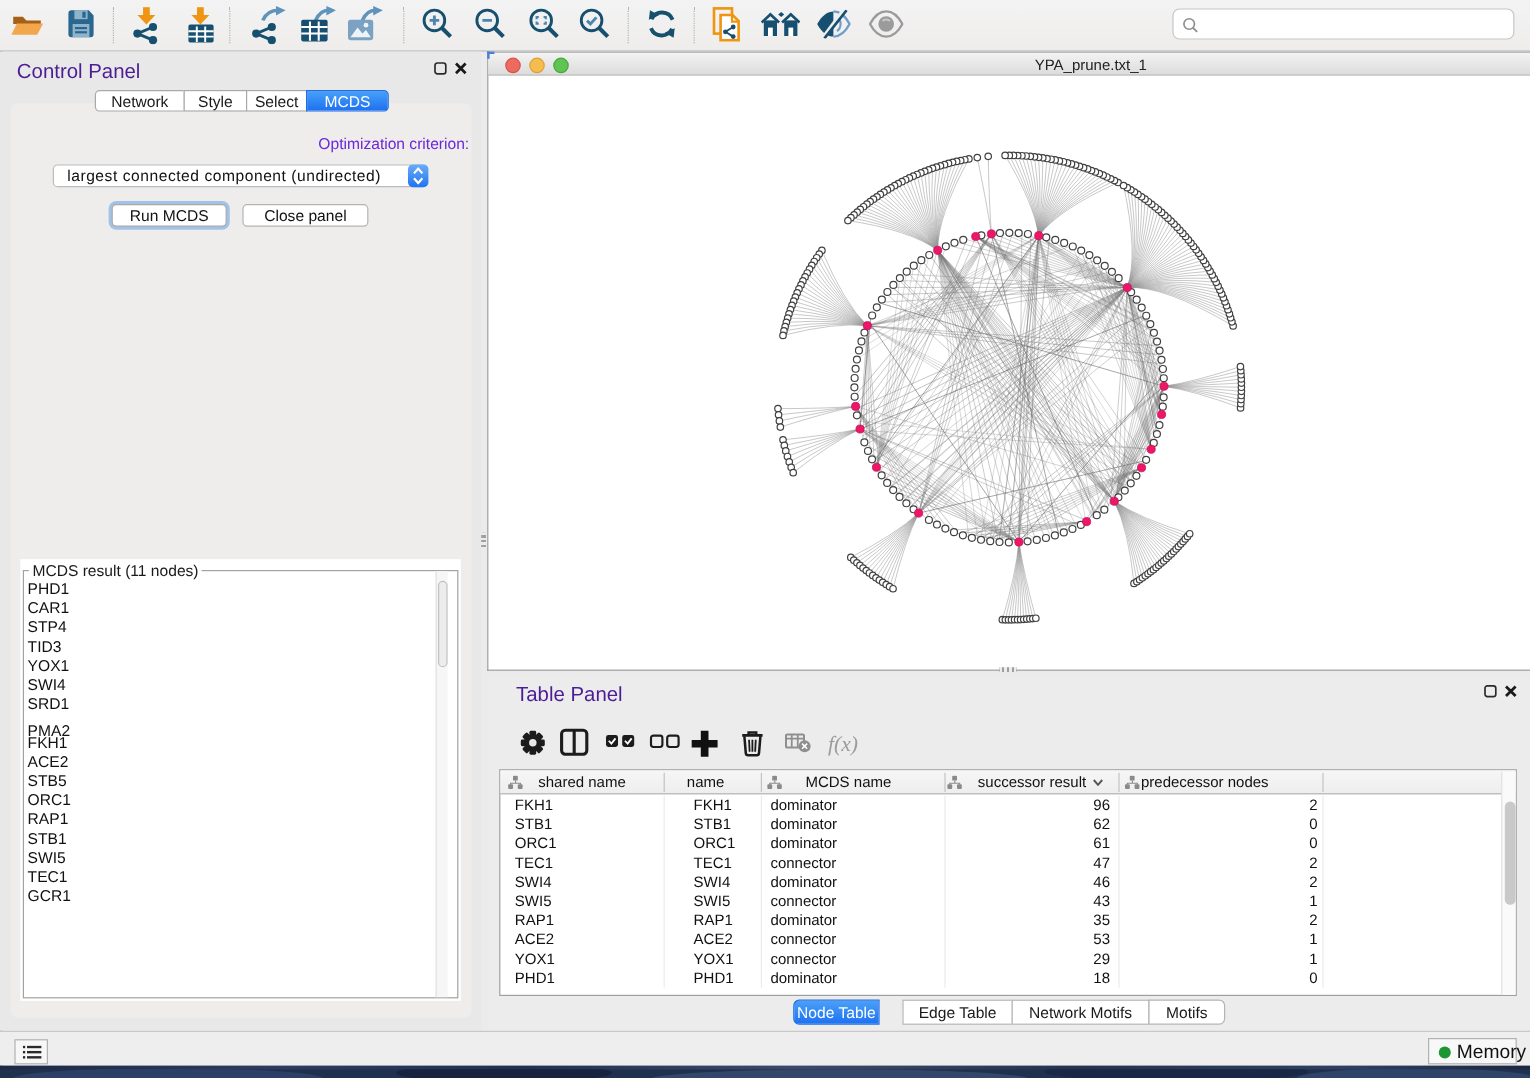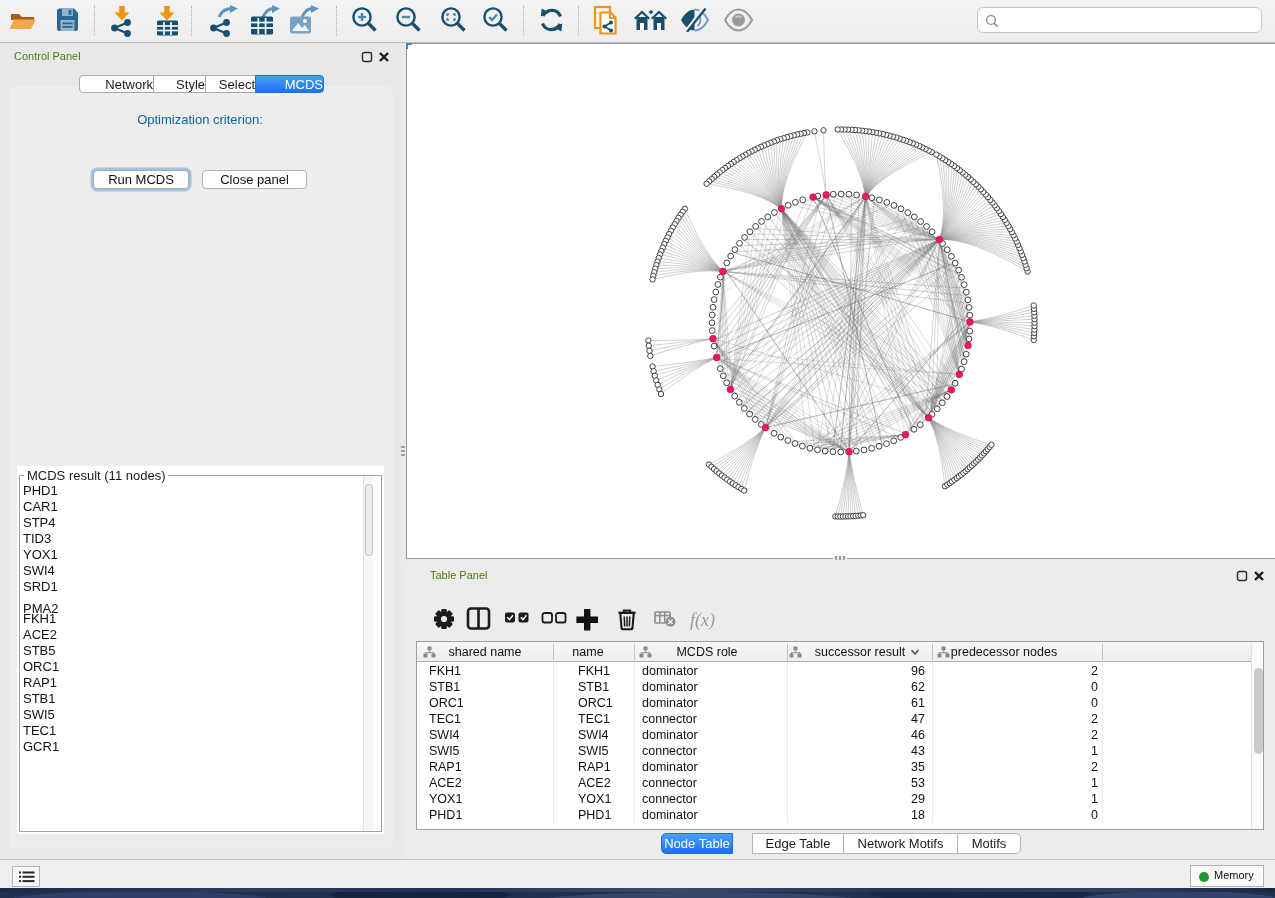--- a/index.html
+++ b/index.html
@@ -1,21 +1,21 @@
 <!DOCTYPE html>
 <html><head><meta charset="utf-8"><style>
 *{margin:0;padding:0;box-sizing:border-box}
 html,body{width:1275px;height:898px;overflow:hidden;font-family:"Liberation Sans",sans-serif;background:#ecebeb}
 .abs{position:absolute}
 #toolbar{position:absolute;left:0;top:0;width:1275px;height:43px;background:linear-gradient(#f4f3f3,#eeedec);border-bottom:1px solid #bdbcbc}
 .tsep{position:absolute;top:6px;width:0;height:30px;border-left:1px dotted #b3b3b3}
 #searchbox{position:absolute;left:977px;top:7px;width:285px;height:26px;background:#fff;border:1px solid #c6c6c6;border-radius:6px}
 #cpanel{position:absolute;left:0;top:43px;width:401px;height:816px;background:#e9e8e8}
-.ptitle{font-size:11px;color:#4d7c0f}
-.tab{position:absolute;top:32px;height:18px;background:#fff;border:1px solid #a9a9a9;font-size:13px;color:#1a1a1a;text-align:right;line-height:17px}
+.ptitle{font-size:17px;color:#4c1d95}
+.tab{position:absolute;top:32px;height:18px;background:#fff;border:1px solid #a9a9a9;font-size:13px;color:#1a1a1a;text-align:center;line-height:17px}
 .tabsel{background:linear-gradient(#47a0f7,#1e72f2);color:#fff;border-color:#1e6ee8}
 #tabpanel{position:absolute;left:9px;top:43px;width:384px;height:762px;background:#eeedec;border-radius:6px}
 #optpanel{position:absolute;left:11px;top:17px;width:360px;height:358px;background:#eeedec;border-radius:4px}
 #mcdsbox{position:absolute;left:8px;top:380px;width:367px;height:368px;background:#fff}
 #mcdsborder{position:absolute;left:2px;top:9px;width:363px;height:357px;border:1px solid #a2a2a2}
 #mcdslegend{position:absolute;left:7px;top:2px;background:#fff;padding:0 3px;font-size:13px;color:#1a1a1a}
 .mitem{position:absolute;left:6px;font-size:13px;color:#111}
 #mscroll{position:absolute;left:346px;top:10px;width:10px;height:355px;background:#f6f6f6;border-left:1px solid #e2e2e2}
 #mthumb{position:absolute;left:1px;top:8px;width:8px;height:72px;background:#ececec;border:1px solid #c2c2c2;border-radius:4px}
 #netwin{position:absolute;left:406px;top:43px;width:869px;height:516px;border:1px solid #9b9b9b;border-right:none;background:#fff}
@@ -191,21 +191,30 @@
 <div id="cpanel">
  <div class="ptitle abs" style="left:14px;top:7px">Control Panel</div>
  <svg class="abs" style="left:361px;top:8px" width="12" height="12" viewBox="0 0 12 12">
       <rect x="1.5" y="1.5" width="9" height="9" rx="2" fill="none" stroke="#2a2a2a" stroke-width="1.4"></rect>
     </svg>
  <svg class="abs" style="left:378px;top:8px" width="12" height="12" viewBox="0 0 12 12">
       <path d="M2 2 L10 10 M10 2 L2 10" stroke="#1a1a1a" stroke-width="2.3"></path>
     </svg>
  <div id="tabpanel">
   <div id="optpanel"></div>
-  <div class="abs" style="left:0;top:26px;width:382px;text-align:center;font-size:13px;color:#0369a1">Optimization criterion:</div>
+  <div class="abs" style="left:0;top:26px;width:382px;text-align:right;font-size:13px;color:#6d28d9">Optimization criterion:</div>
+  <div class="abs" style="left:35px;top:51px;width:312px;height:19px;background:#fff;border:1px solid #bcbcbc;border-radius:4px">
+    <div class="abs" style="left:11px;top:0;height:17px;line-height:17px;font-size:13px;letter-spacing:0.45px;color:#111">largest connected component (undirected)</div>
+    <div class="abs" style="left:295px;top:-1px;width:17px;height:19px;border-radius:4px;background:linear-gradient(#6aacf8,#2174f0)">
+      <svg class="abs" style="left:3px;top:2px" width="11" height="15" viewBox="0 0 11 15">
+            <path d="M2 5.5 L5.5 1.5 L9 5.5" fill="none" stroke="#fff" stroke-width="1.8"></path>
+            <path d="M2 9.5 L5.5 13.5 L9 9.5" fill="none" stroke="#fff" stroke-width="1.8"></path>
+          </svg>
+    </div>
+  </div>
   <div class="abs" style="left:84px;top:84px;width:96px;height:19px;background:#fff;border:1px solid #a9a9a9;border-radius:4px;box-shadow:0 0 0 2.5px rgba(100,160,230,0.55);text-align:center;line-height:18px;font-size:13px;color:#111">Run MCDS</div>
   <div class="abs" style="left:193px;top:84px;width:105px;height:19px;background:#fff;border:1px solid #b4b4b4;border-radius:4px;text-align:center;line-height:18px;font-size:13px;color:#111">Close panel</div>
   <div id="mcdsbox">
    <div id="mcdsborder"></div>
    <div id="mcdslegend">MCDS result (11 nodes)</div>
    <div class="mitem" style="top:17px">PHD1</div>
    <div class="mitem" style="top:33px">CAR1</div>
    <div class="mitem" style="top:49px">STP4</div>
    <div class="mitem" style="top:65px">TID3</div>
    <div class="mitem" style="top:81px">YOX1</div>
@@ -225,20 +234,26 @@
           <div id="mthumb"></div>
         </div>
   </div>
  </div>
  <div class="tab" style="left:79px;width:75px;border-radius:4px 0 0 4px">Network</div>
  <div class="tab" style="left:153px;width:53px">Style</div>
  <div class="tab" style="left:205px;width:51px">Select</div>
  <div class="tab tabsel" style="left:255px;width:69px;border-radius:0 4px 4px 0">MCDS</div>
 </div>
 <div id="netwin">
+ <div id="nettitle">
+  <div class="tl" style="top:3.5px;left:14px;background:#ee6a5f;border:0.5px solid #d5544a"></div>
+  <div class="tl" style="top:3.5px;left:34px;background:#f5bd4f;border:0.5px solid #dfa036"></div>
+  <div class="tl" style="top:3.5px;left:54px;background:#5fc454;border:0.5px solid #47a83c"></div>
+  <div class="abs" style="left:68px;width:100%;top:3px;text-align:center;font-size:12.5px;color:#222">YPA_prune.txt_1</div>
+ </div>
  <div class="abs" style="left:-1px;top:-1px;width:6px;height:6px;border-left:2px solid #4a7fd6;border-top:2px solid #4a7fd6"></div>
 <svg width="869" height="497" viewBox="0 0 869 497" style="position:absolute;left:0;top:19px">
       <line x1="374.4" y1="145.6" x2="519.8" y2="356.4" stroke="#757575" stroke-opacity="0.49" stroke-width="0.7"></line>
       <line x1="374.4" y1="145.6" x2="525.4" y2="351.0" stroke="#757575" stroke-opacity="0.46" stroke-width="0.7"></line>
       <line x1="374.4" y1="145.6" x2="530.7" y2="345.3" stroke="#757575" stroke-opacity="0.50" stroke-width="0.7"></line>
       <line x1="374.4" y1="145.6" x2="535.7" y2="339.3" stroke="#757575" stroke-opacity="0.43" stroke-width="0.7"></line>
       <line x1="374.4" y1="145.6" x2="540.3" y2="333.1" stroke="#757575" stroke-opacity="0.49" stroke-width="0.7"></line>
       <line x1="374.4" y1="145.6" x2="544.5" y2="326.5" stroke="#757575" stroke-opacity="0.46" stroke-width="0.7"></line>
       <line x1="374.4" y1="145.6" x2="468.4" y2="384.3" stroke="#757575" stroke-opacity="0.31" stroke-width="0.7"></line>
       <line x1="374.4" y1="145.6" x2="475.9" y2="382.0" stroke="#757575" stroke-opacity="0.29" stroke-width="0.7"></line>
@@ -1077,21 +1092,21 @@
  </svg>
  <div id="ttable">
   <div id="thead">
    <div class="hsep" style="left:136px"></div>
         <div class="hsep" style="left:217px"></div>
         <div class="hsep" style="left:370px"></div>
         <div class="hsep" style="left:515px"></div>
         <div class="hsep" style="left:685px"></div>
    <div class="hlabel" style="left:20px;width:96px">shared name</div>
    <div class="hlabel" style="left:123px;width:96px">name</div>
-   <div class="hlabel" style="left:226px;width:128px">MCDS role</div>
+   <div class="hlabel" style="left:226px;width:128px">MCDS name</div>
    <div class="hlabel" style="left:385px;width:116px">successor result</div>
    <div class="hlabel" style="left:528px;width:118px">predecessor nodes</div>
    <svg class="abs" style="left:493px;top:6px" width="10" height="8" viewBox="0 0 10 8">
           <path d="M1.5 2 L5 6 L8.5 2" fill="none" stroke="#555" stroke-width="1.6"></path>
         </svg>
   </div>
 <svg class="abs" style="left:6px;top:4px" width="13" height="12" viewBox="0 0 13 12">
         <g fill="#8a8a8a">
           <rect x="4.5" y="0.5" width="4" height="4" rx="0.8"></rect>
           <rect x="0.5" y="7.5" width="4" height="4" rx="0.8"></rect>
@@ -1197,21 +1212,21 @@
           <rect x="3.5" y="0.5" width="12" height="2"></rect>
           <rect x="0" y="4.8" width="2" height="2"></rect>
           <rect x="3.5" y="4.8" width="12" height="2"></rect>
           <rect x="0" y="9.1" width="2" height="2"></rect>
           <rect x="3.5" y="9.1" width="12" height="2"></rect>
         </g>
       </svg>
  </div>
  <div class="abs" style="left:1190px;top:5px;width:74px;height:22px;background:#f8f8f8;border:1px solid #b1b1b1">
   <div class="abs" style="left:8px;top:6px;width:10px;height:10px;border-radius:50%;background:#1c9633"></div>
-  <div class="abs" style="left:23px;top:3px;font-size:11px;color:#111">Memory</div>
+  <div class="abs" style="left:23px;top:3px;font-size:16px;color:#111">Memory</div>
  </div>
 </div>
 <div id="wallpaper"><svg width="1275" height="10">
       <rect width="1275" height="10" fill="#20304f"></rect>
       <ellipse cx="140" cy="8" rx="130" ry="9" fill="#31446b" opacity="0.8"></ellipse>
       <ellipse cx="420" cy="3" rx="90" ry="8" fill="#16223d" opacity="0.9"></ellipse>
       <ellipse cx="700" cy="9" rx="160" ry="9" fill="#3d5178" opacity="0.7"></ellipse>
       <ellipse cx="980" cy="2" rx="110" ry="8" fill="#1a2745" opacity="0.9"></ellipse>
       <ellipse cx="1180" cy="8" rx="100" ry="9" fill="#35496e" opacity="0.8"></ellipse>
     </svg></div>

